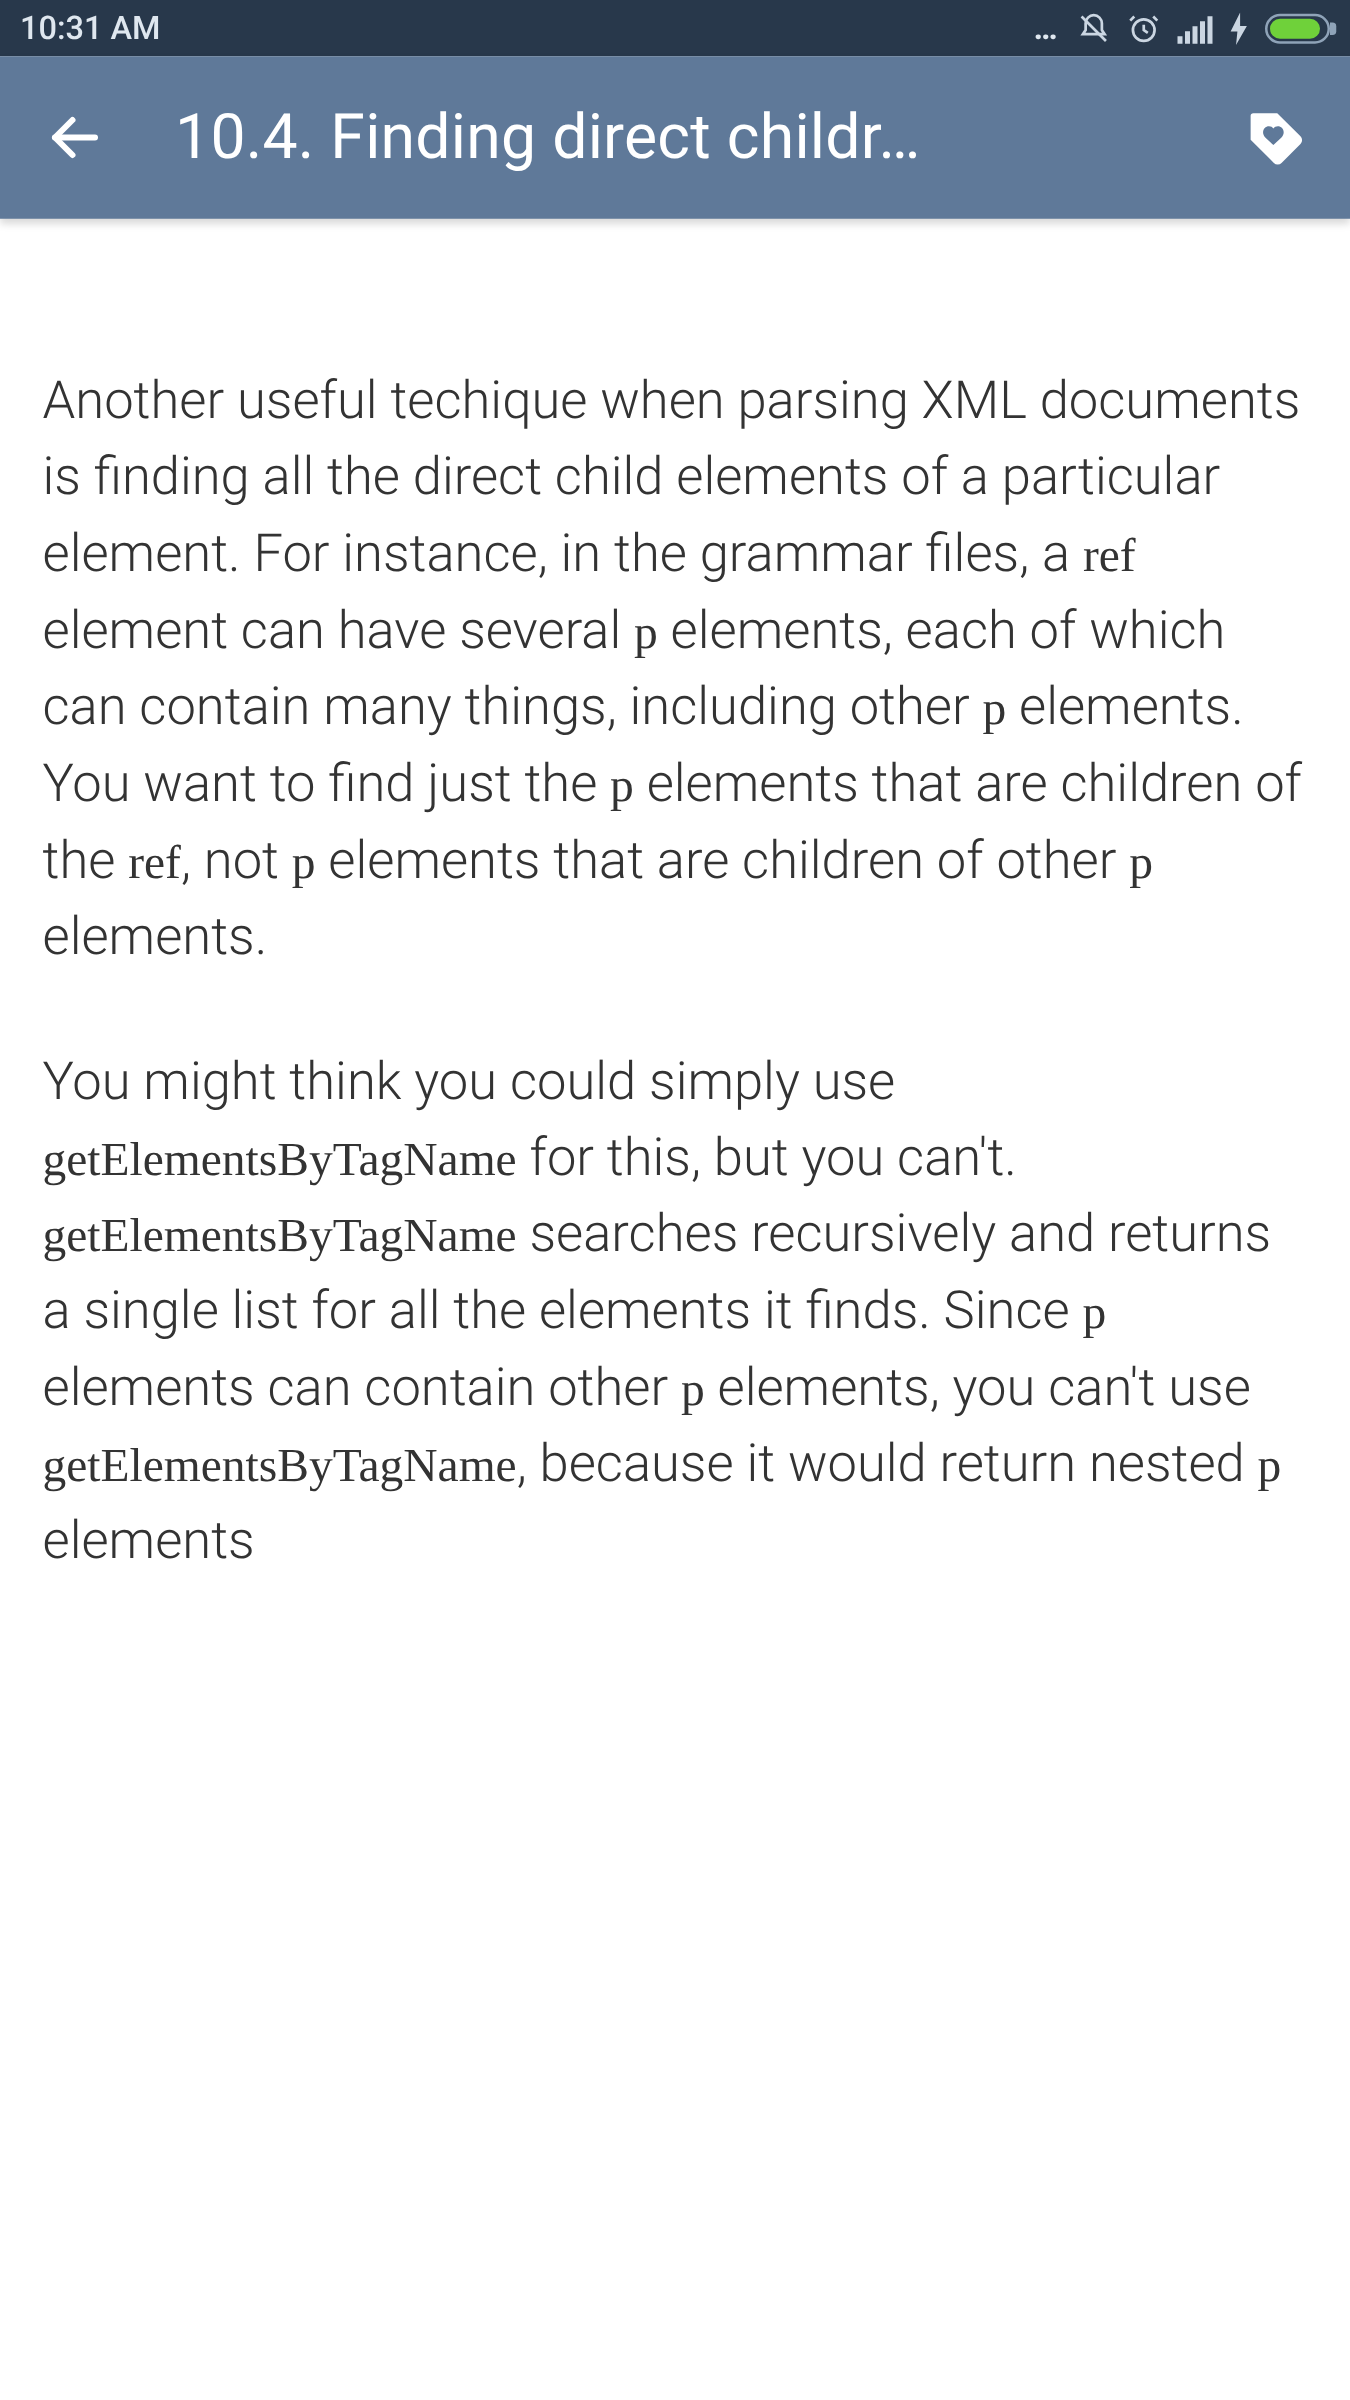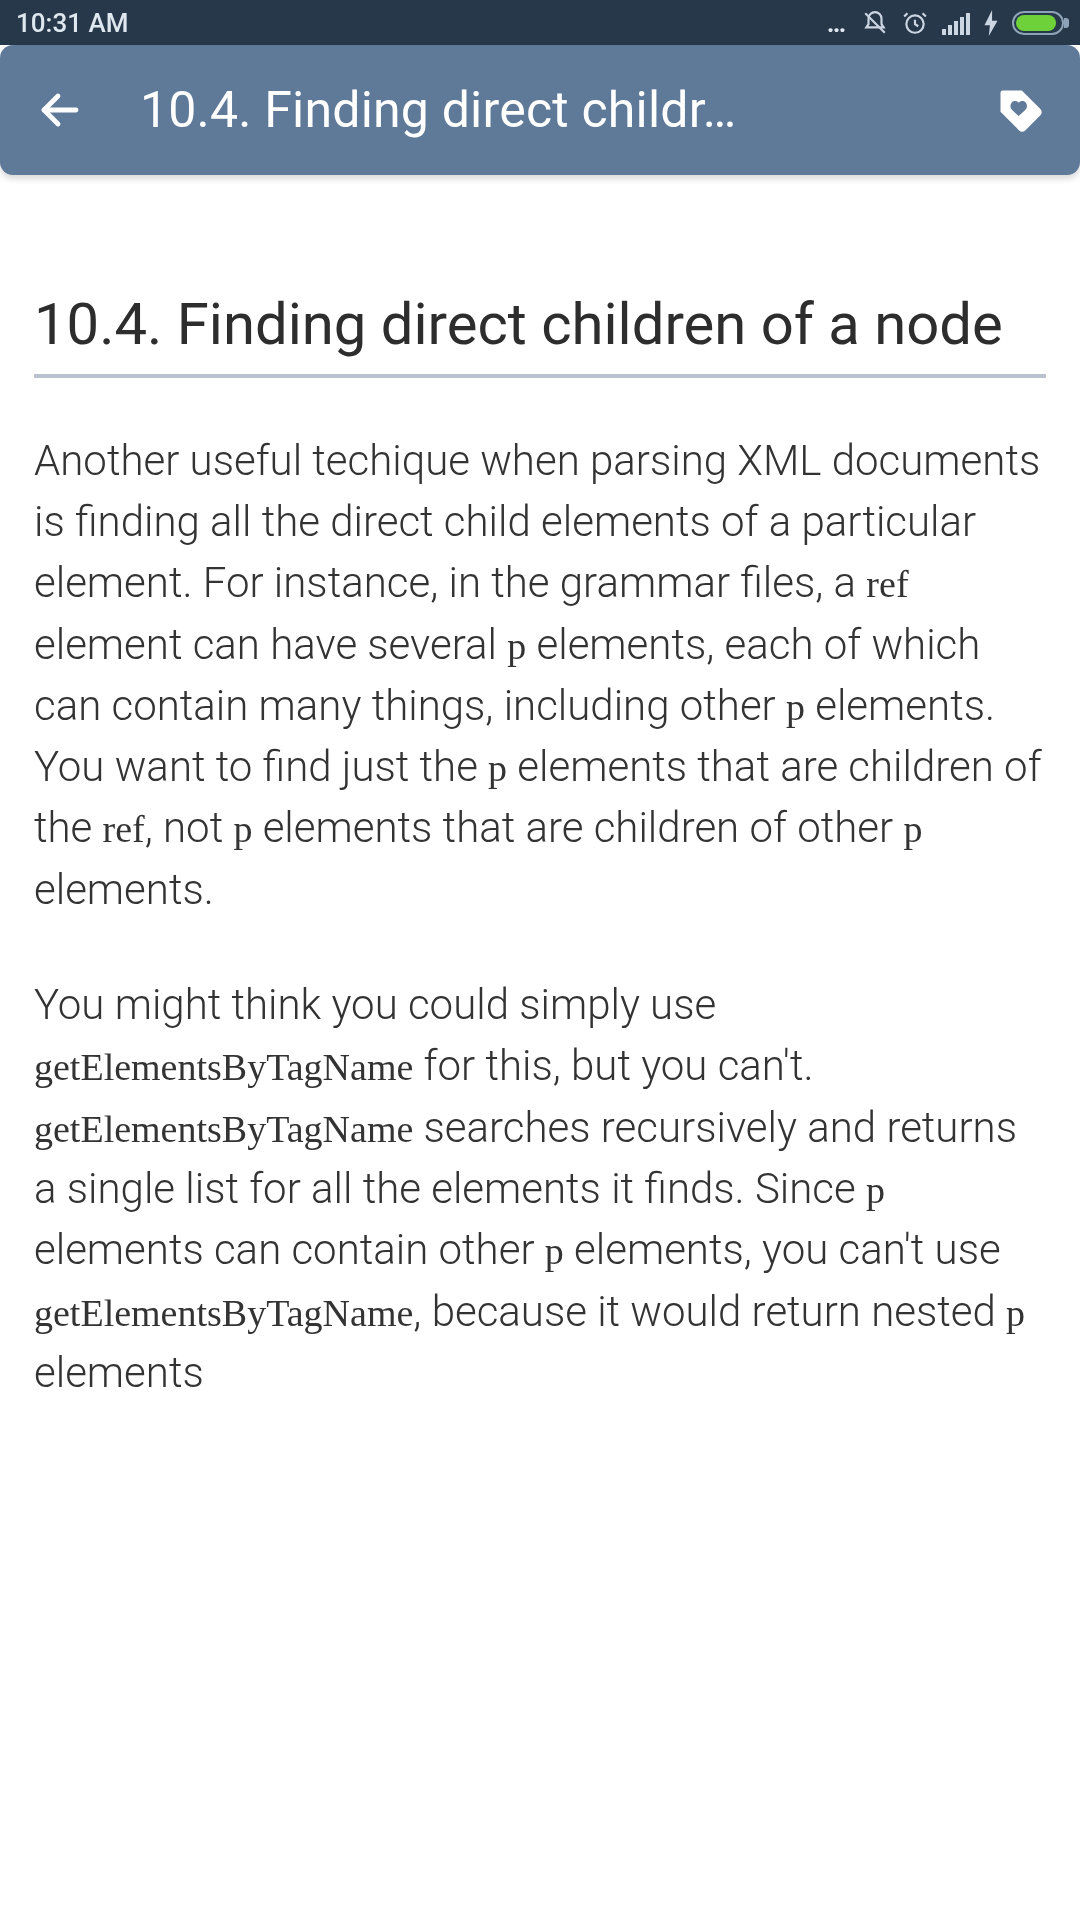--- a/index.html
+++ b/index.html
@@ -53,21 +53,20 @@
   .app-bar {
     height: 130px;
     background: #5f7999;
     color: #ffffff;
     display: flex;
     align-items: center;
     padding: 0 28px;
     box-shadow: 0 4px 6px rgba(0,0,0,0.15);
     position: relative;
     z-index: 2;
-    border-radius: 13px;
   }
   .back-btn {
     width: 64px; height: 64px;
     display: flex; align-items: center; justify-content: center;
     margin-right: 48px;
   }
   .app-title {
     flex: 1;
     font-size: 50px;
     font-weight: 400;
@@ -168,21 +167,20 @@
   <div class="app-title">10.4. Finding direct childr…</div>
   <div class="tag-btn">
     <svg width="52" height="52" viewBox="0 0 24 24" fill="#ffffff">
       <path d="M21.41 11.58 12.83 3H4a1 1 0 0 0-1 1v8.83l8.58 8.58a2 2 0 0 0 2.83 0l7-7a2 2 0 0 0 0-2.83z"></path>
       <path d="M8.2 8.5c.9-1 2.5-.9 3.2.2.7-1.1 2.3-1.2 3.2-.2.9 1 .8 2.6-.3 3.6l-2.9 2.7-2.9-2.7c-1.1-1-1.2-2.6-.3-3.6z" fill="#5f7999"></path>
     </svg>
   </div>
 </div>
 
 <div class="content">
-  <h1 class="article-title">10.4. Finding direct children of a node</h1>
 
   <p class="para">
     <span>Another useful techique when parsing XML documents is finding all the direct child elements of a particular element. For instance, in the grammar files, a </span><code class="tt">ref</code><span> element can have several </span><code class="tt">p</code><span> elements, each of which can contain many things, including other </span><code class="tt">p</code><span> elements. You want to find just the </span><code class="tt">p</code><span> elements that are children of the </span><code class="tt">ref</code><span>, not </span><code class="tt">p</code><span> elements that are children of other </span><code class="tt">p</code><span> elements.</span>
   </p>
 
   <p class="para">
     <span>You might think you could simply use </span><code class="tt">getElementsByTagName</code><span> for this, but you can't. </span><code class="tt">getElementsByTagName</code><span> searches recursively and returns a single list for all the elements it finds. Since </span><code class="tt">p</code><span> elements can contain other </span><code class="tt">p</code><span> elements, you can't use </span><code class="tt">getElementsByTagName</code><span>, because it would return nested </span><code class="tt">p</code><span> elements</span>
   </p>
 </div>
 

